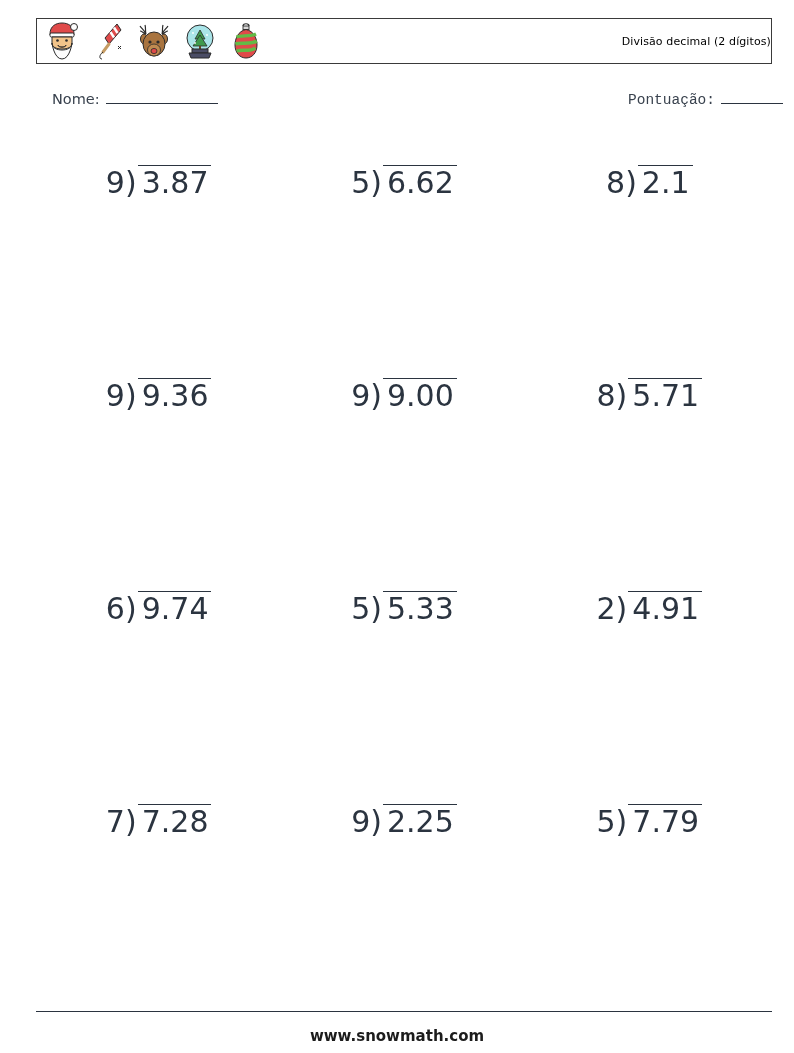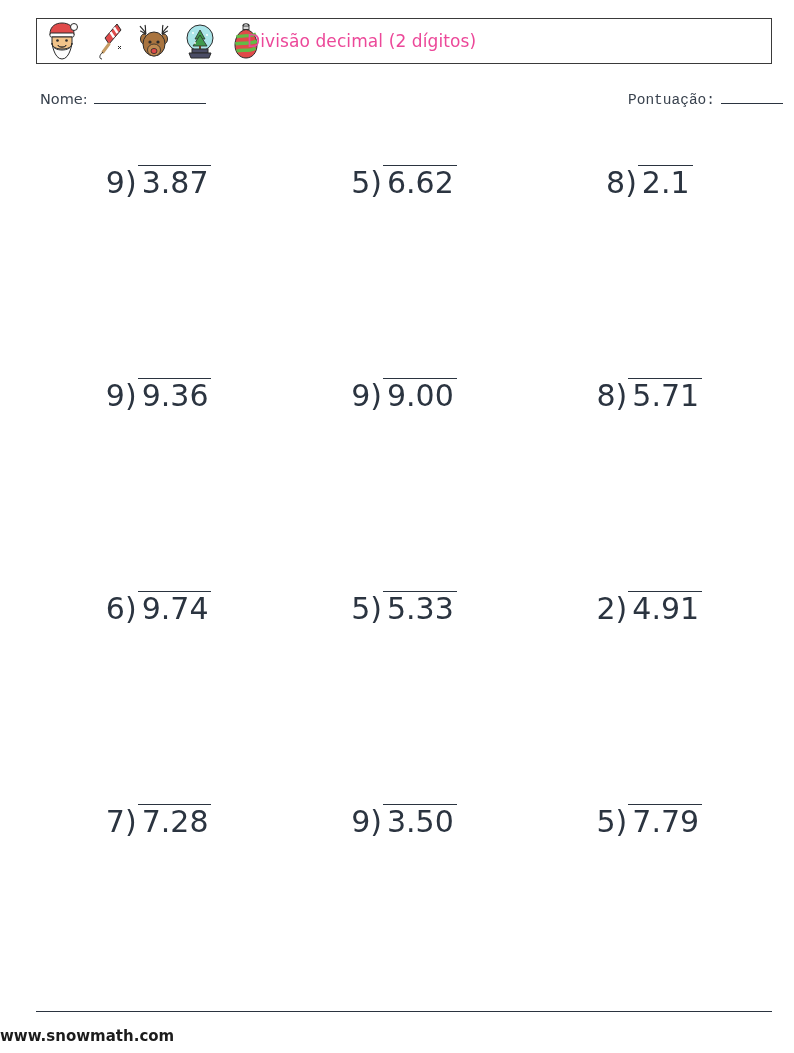--- a/index.html
+++ b/index.html
@@ -44,23 +44,23 @@
   }
   .xicon {
     width: 36px;
     height: 40px;
     display: block;
   }
   .sheet-title {
     position: absolute;
     left: 0;
     right: 0;
-    text-align: left;
-    font-size: 17px;
-    color: #ec4899;
+    text-align: right;
+    font-size: 11px;
+    color: #000000;
     letter-spacing: 0.1px;
     pointer-events: none;
     padding-left: 210px;
   }
 
   
   .info-row {
     position: absolute;
     left: 36px;
     top: 90px;
@@ -75,21 +75,21 @@
     align-items: baseline;
     white-space: nowrap;
   }
   .info-label { font-size: 14.5px; }
   .blank-line {
     display: inline-block;
     border-bottom: 1.4px solid #2b3440;
     height: 13px;
     margin-left: 6px;
   }
-  .f-name  { left: 4px; }
+  .f-name  { left: 16px; }
   .f-name .blank-line  { width: 112px; }
   .f-date  { left: 362px; }
   .f-date .blank-line  { width: 100px; }
   .f-score { left: 592px; font-family: Liberation Mono, monospace; }
   .f-score .blank-line { width: 62px; }
 
   
   .grid {
     position: absolute;
     left: 36px;
@@ -144,20 +144,21 @@
     top: 1011px;
     width: 736px;
     height: 0;
     border-top: 1.4px solid #2b3440;
   }
   .footer-text {
     position: absolute;
     left: 0;
     right: 0;
     top: 1027px;
+    text-align: center;
     font-size: 15px;
     font-weight: bold;
     color: #1c1c1c;
   }
 </style>
 </head>
 <body>
 
 <div class="page">
 
@@ -334,21 +335,21 @@
           <span class="dividend">7.28</span>
         </span>
       </div>
     </div>
 
     <div class="cell">
       <div class="problem">
         <span class="divisor">9</span>
         <span class="bracket">)</span>
         <span class="dividend-wrap">
-          <span class="dividend">3.50</span>
+          <span class="dividend">2.25</span>
         </span>
       </div>
     </div>
 
     <div class="cell">
       <div class="problem">
         <span class="divisor">5</span>
         <span class="bracket">)</span>
         <span class="dividend-wrap">
           <span class="dividend">7.79</span>

